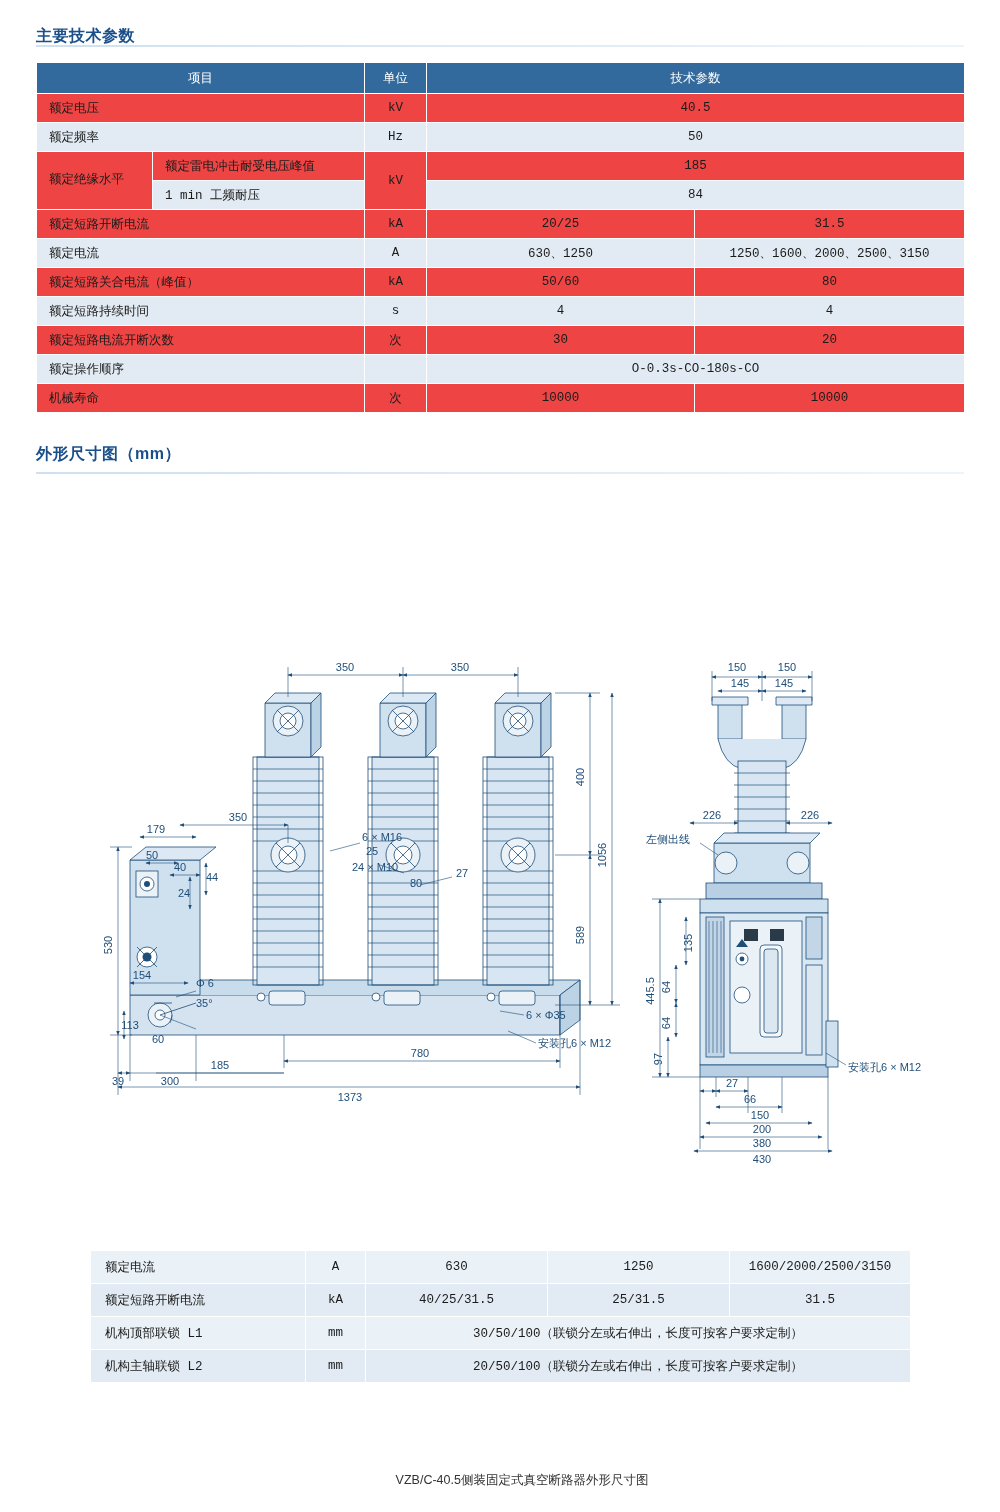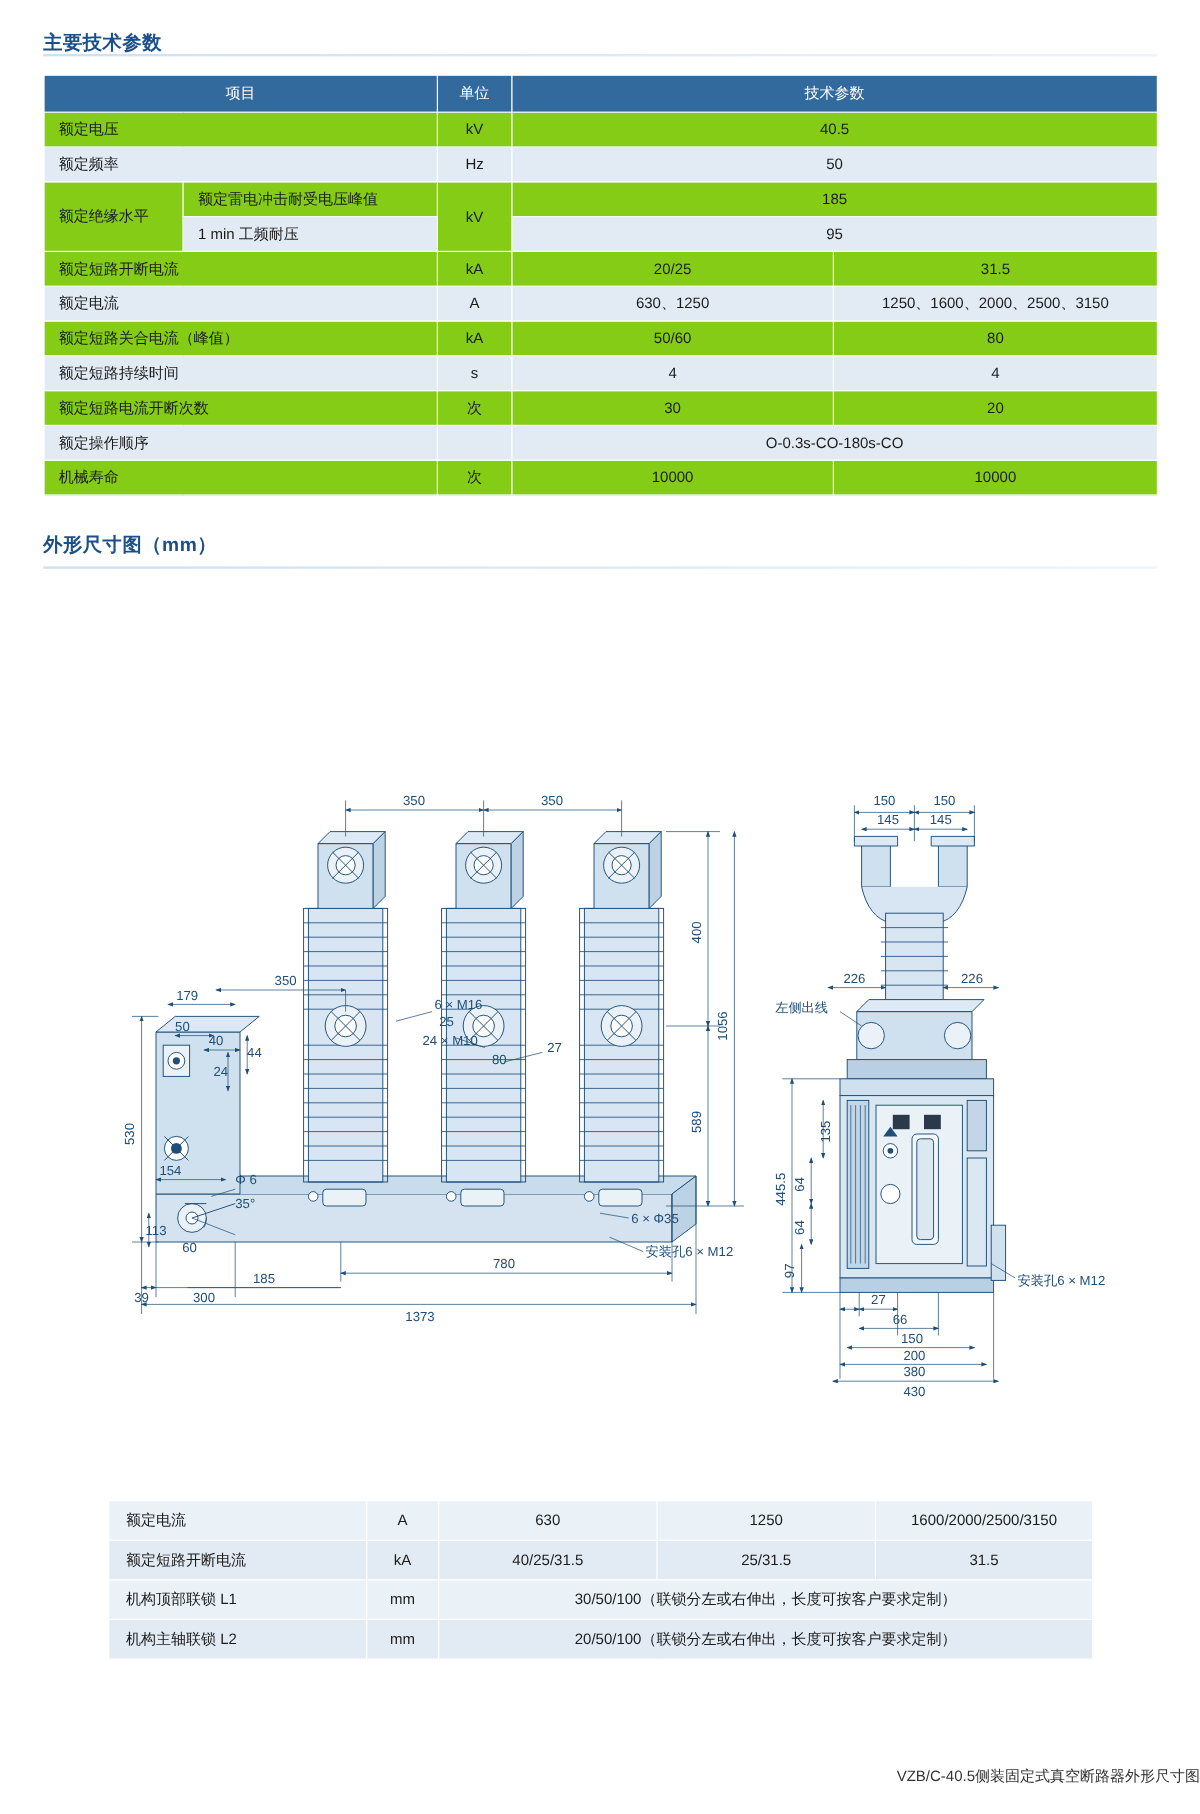--- a/index.html
+++ b/index.html
@@ -14,29 +14,29 @@
   .section-head {
     position:absolute; left:36px; font-size:16px; font-weight:bold;
     color:#1a4f8a; letter-spacing:.5px;
   }
   .head-rule {
     position:absolute; left:36px; width:928px; height:2px;
     background:linear-gradient(to right,#cfe0f0,#eef4fa);
   }
 
   
-  table { border-collapse:collapse; table-layout:fixed; }
+  table { border-collapse:collapse; table-layout:fixed;font-family:Liberation Mono, monospace; }
   .spec-table {
     position:absolute; left:36px; top:62px; width:928px;
     font-size:12.5px;
   }
   .spec-table th, .spec-table td {
     border:1px solid #ffffff;
     padding:0; height:29px; text-align:center; vertical-align:middle;
-    background:#84cc16;
+    background:#ef4444;
   }
   .spec-table thead th {
     background:#336a9e; color:#ffffff; font-weight:normal; height:31px;
   }
   .spec-table td.left {
     text-align:left; padding-left:12px;
   }
   .spec-table tbody tr:nth-child(even) td { background:#e2ebf3; }
 
   
@@ -46,21 +46,21 @@
   .bottom-table td {
     border:1px solid #ffffff; background:#eaf1f7;
     height:33px; text-align:center; vertical-align:middle; padding:0 4px;
   }
   .bottom-table tr:nth-child(even) td { background:#e2ebf3; }
   .bottom-table td.left { text-align:left; padding-left:14px; }
 
   
   #drawing { position:absolute; left:0; top:525px; width:1000px; height:730px; }
   .caption {
-    position:absolute; left:0; width:1000px; top:1472px; text-align:right;
+    position:absolute; left:0; width:1000px; top:1472px; text-align:center;
     font-size:12.5px; color:#333;padding-left:44px;
   }
 
   svg text { font-family:"Liberation Sans", sans-serif; }
 </style>
 </head>
 <body>
 
 <div class="section-head" style="top:26px;">主要技术参数</div>
 <div class="head-rule" style="top:45px;"></div>
@@ -92,21 +92,21 @@
       <td colspan="2">50</td>
     </tr>
     <tr>
       <td class="left" rowspan="2" style="line-height:1.5">额定绝缘水平</td>
       <td class="left">额定雷电冲击耐受电压峰值</td>
       <td rowspan="2">kV</td>
       <td colspan="2">185</td>
     </tr>
     <tr>
       <td class="left">1 min 工频耐压</td>
-      <td colspan="2">95</td>
+      <td colspan="2">84</td>
     </tr>
     <tr>
       <td class="left" colspan="2">额定短路开断电流</td>
       <td>kA</td>
       <td>20/25</td>
       <td>31.5</td>
     </tr>
     <tr>
       <td class="left" colspan="2">额定电流</td>
       <td>A</td>

